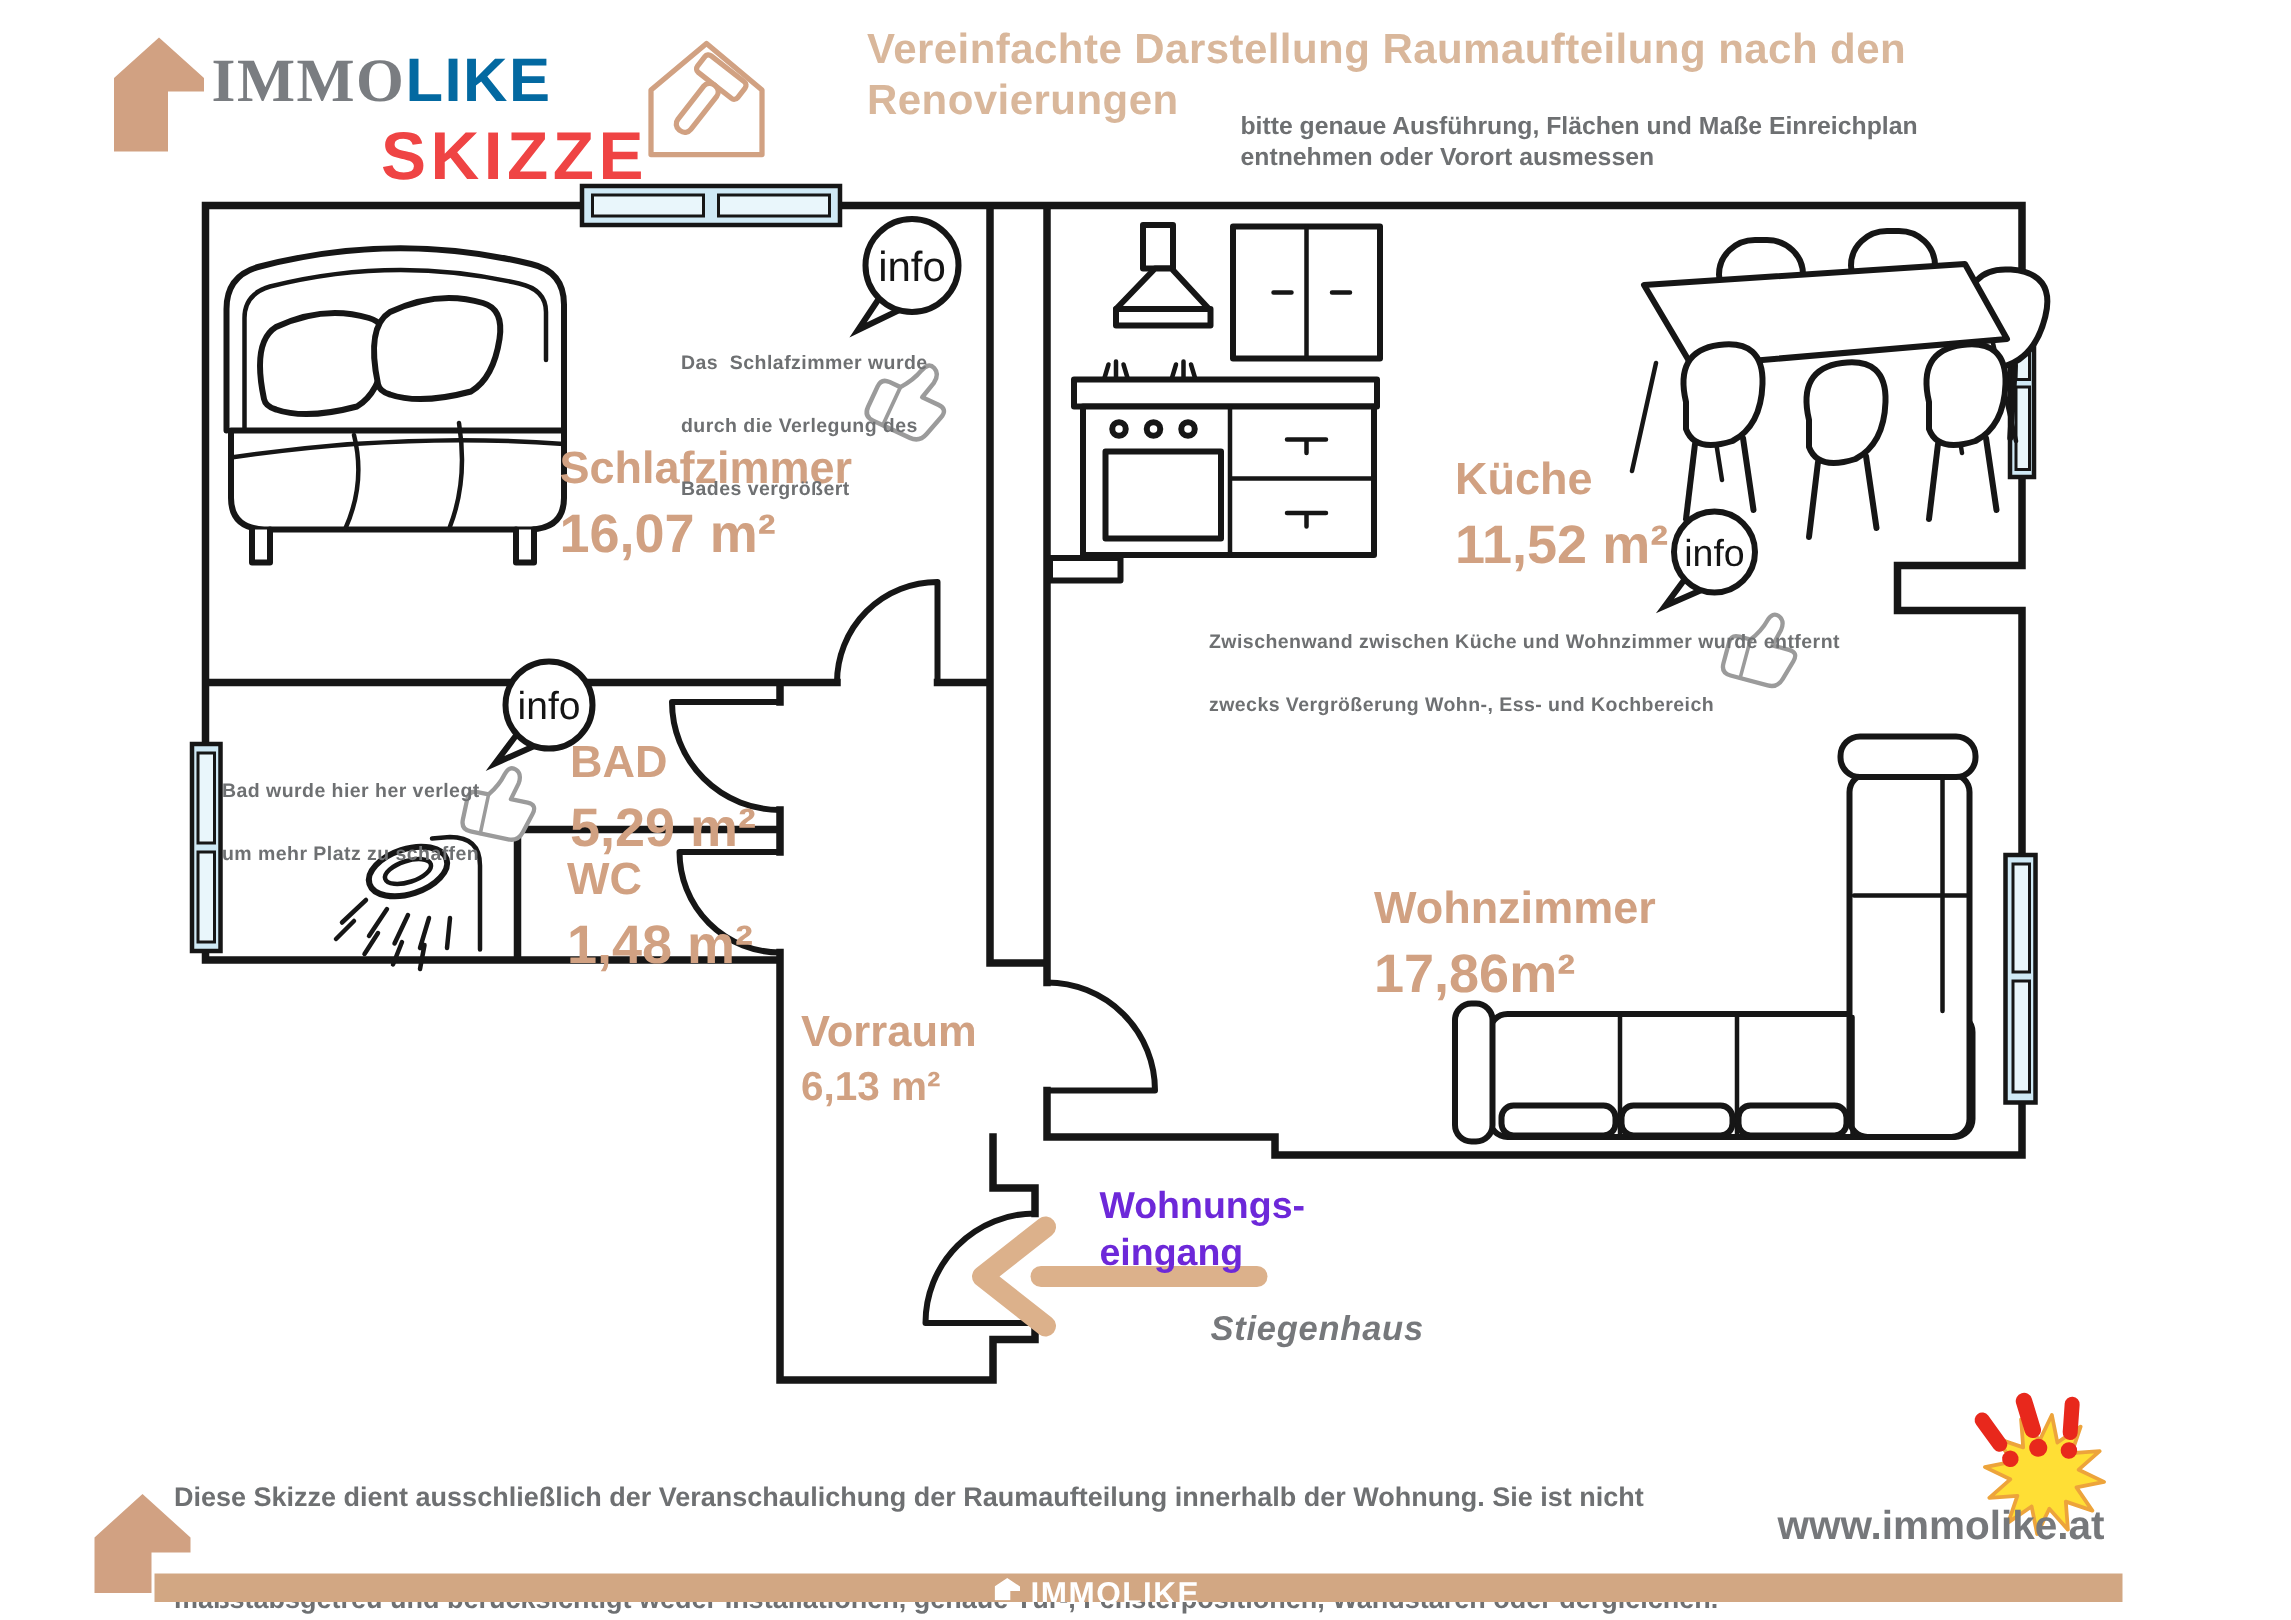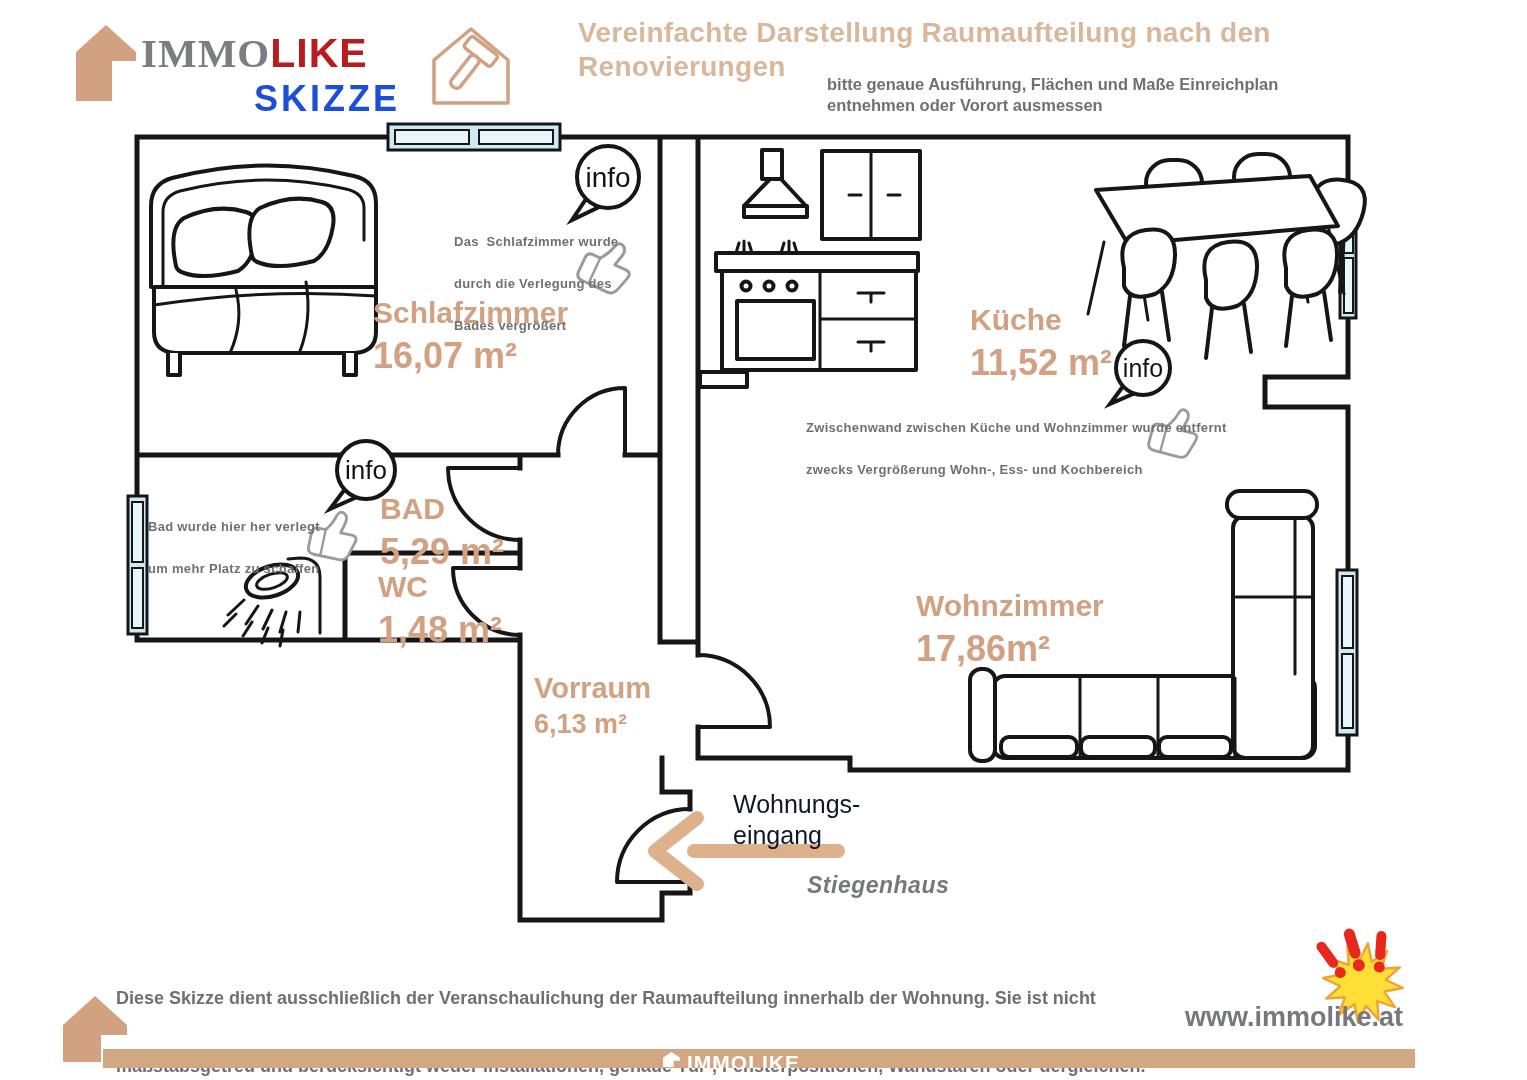--- a/index.html
+++ b/index.html
@@ -10,28 +10,28 @@
   .wall{fill:none;stroke:#161616;stroke-width:5;stroke-linecap:square;}
   .door{fill:none;stroke:#161616;stroke-width:4;stroke-linecap:round;}
   .furn{stroke:#161616;stroke-width:4;fill:#fff;stroke-linejoin:round;stroke-linecap:round;}
   .furn-thin{stroke:#161616;stroke-width:3;fill:none;stroke-linejoin:round;stroke-linecap:round;}
   .winframe{fill:#cfe9f5;stroke:#161616;stroke-width:3;}
   .winpane{fill:#e9f6fb;stroke:#161616;stroke-width:2;}
   .bubble{fill:#fff;stroke:#161616;stroke-width:4;}
   .bubble-txt{fill:#141414;font-family:"Liberation Sans",sans-serif;font-weight:500;text-anchor:middle;}
   .thumb{stroke:#9b9b9b;stroke-width:3;fill:#fff;stroke-linejoin:round;stroke-linecap:round;}
   .logo-word{font-size:41px;font-weight:800;letter-spacing:1px;}
-  .logo-sub{font-size:36px;font-weight:800;letter-spacing:3px;color:#1d4ed8;}
+  .logo-sub{font-size:45px;font-weight:800;letter-spacing:3px;color:#ef4444;}
   .page-title{font-size:28px;font-weight:700;color:#d9b79b;line-height:34px;letter-spacing:0.3px;}
   .page-sub{font-size:16.5px;font-weight:700;color:#6e7072;line-height:21px;}
   .room-label{color:#d1a182;font-weight:700;line-height:1.15;}
   .room-name{font-size:30px;}
   .room-area{font-size:36px;margin-top:4px;}
   .note{color:#6e7072;font-weight:700;font-size:13px;line-height:14px;letter-spacing:0.3px;white-space:pre;}
-  .entrance{color:#0f172a;font-weight:400;font-size:25px;line-height:31px;}
+  .entrance{color:#6d28d9;font-weight:700;font-size:25px;line-height:31px;}
   .stairs{color:#76787b;font-weight:700;font-style:italic;font-size:23px;letter-spacing:0.5px;}
   .disclaimer{color:#6e7072;font-weight:700;font-size:18px;line-height:22.5px;white-space:pre;}
   .website{color:#76787b;font-weight:800;font-size:27px;}
   .bottom-bar{left:103px;top:1049px;width:1312px;height:19px;background:#d2a783;overflow:hidden;}
   .bar-brand{position:absolute;left:584px;top:2px;color:#fff;font-weight:800;font-size:21px;letter-spacing:1px;}
   .bar-house{position:absolute;left:560px;top:3px;width:17px;height:15px;background:#fff;
              clip-path:polygon(0 100%,0 38%,50% 0,100% 38%,100% 58%,62% 58%,62% 100%);}
 </style>
 </head>
 <body>
@@ -212,21 +212,21 @@
           </g>
       </g>
     </g>
 
     <g>
       <path d="M63,1062 V1025 L95,996 L127,1025 V1035 H101 V1062 Z" fill="#d1a182"></path>
     </g>
   </svg>
 
   <div class="abs logo-word" style="left:141px;top:29px;">
-    <span style="color:#7a7d81;font-family:Liberation Serif, serif;">IMMO</span><span style="color:#b91c1c;">LIKE</span>
+    <span style="color:#7a7d81;font-family:Liberation Serif, serif;">IMMO</span><span style="color:#0369a1;">LIKE</span>
   </div>
   <div class="abs logo-sub" style="left:254px;top:78px;">SKIZZE</div>
 
   <div class="abs page-title" style="left:578px;top:16px;">
     <div>Vereinfachte Darstellung Raumaufteilung nach den</div>
     <div>Renovierungen</div>
   </div>
   <div class="abs page-sub" style="left:827px;top:74px;">
     <div>bitte genaue Ausführung, Flächen und Maße Einreichplan</div>
     <div>entnehmen oder Vorort ausmessen</div>

